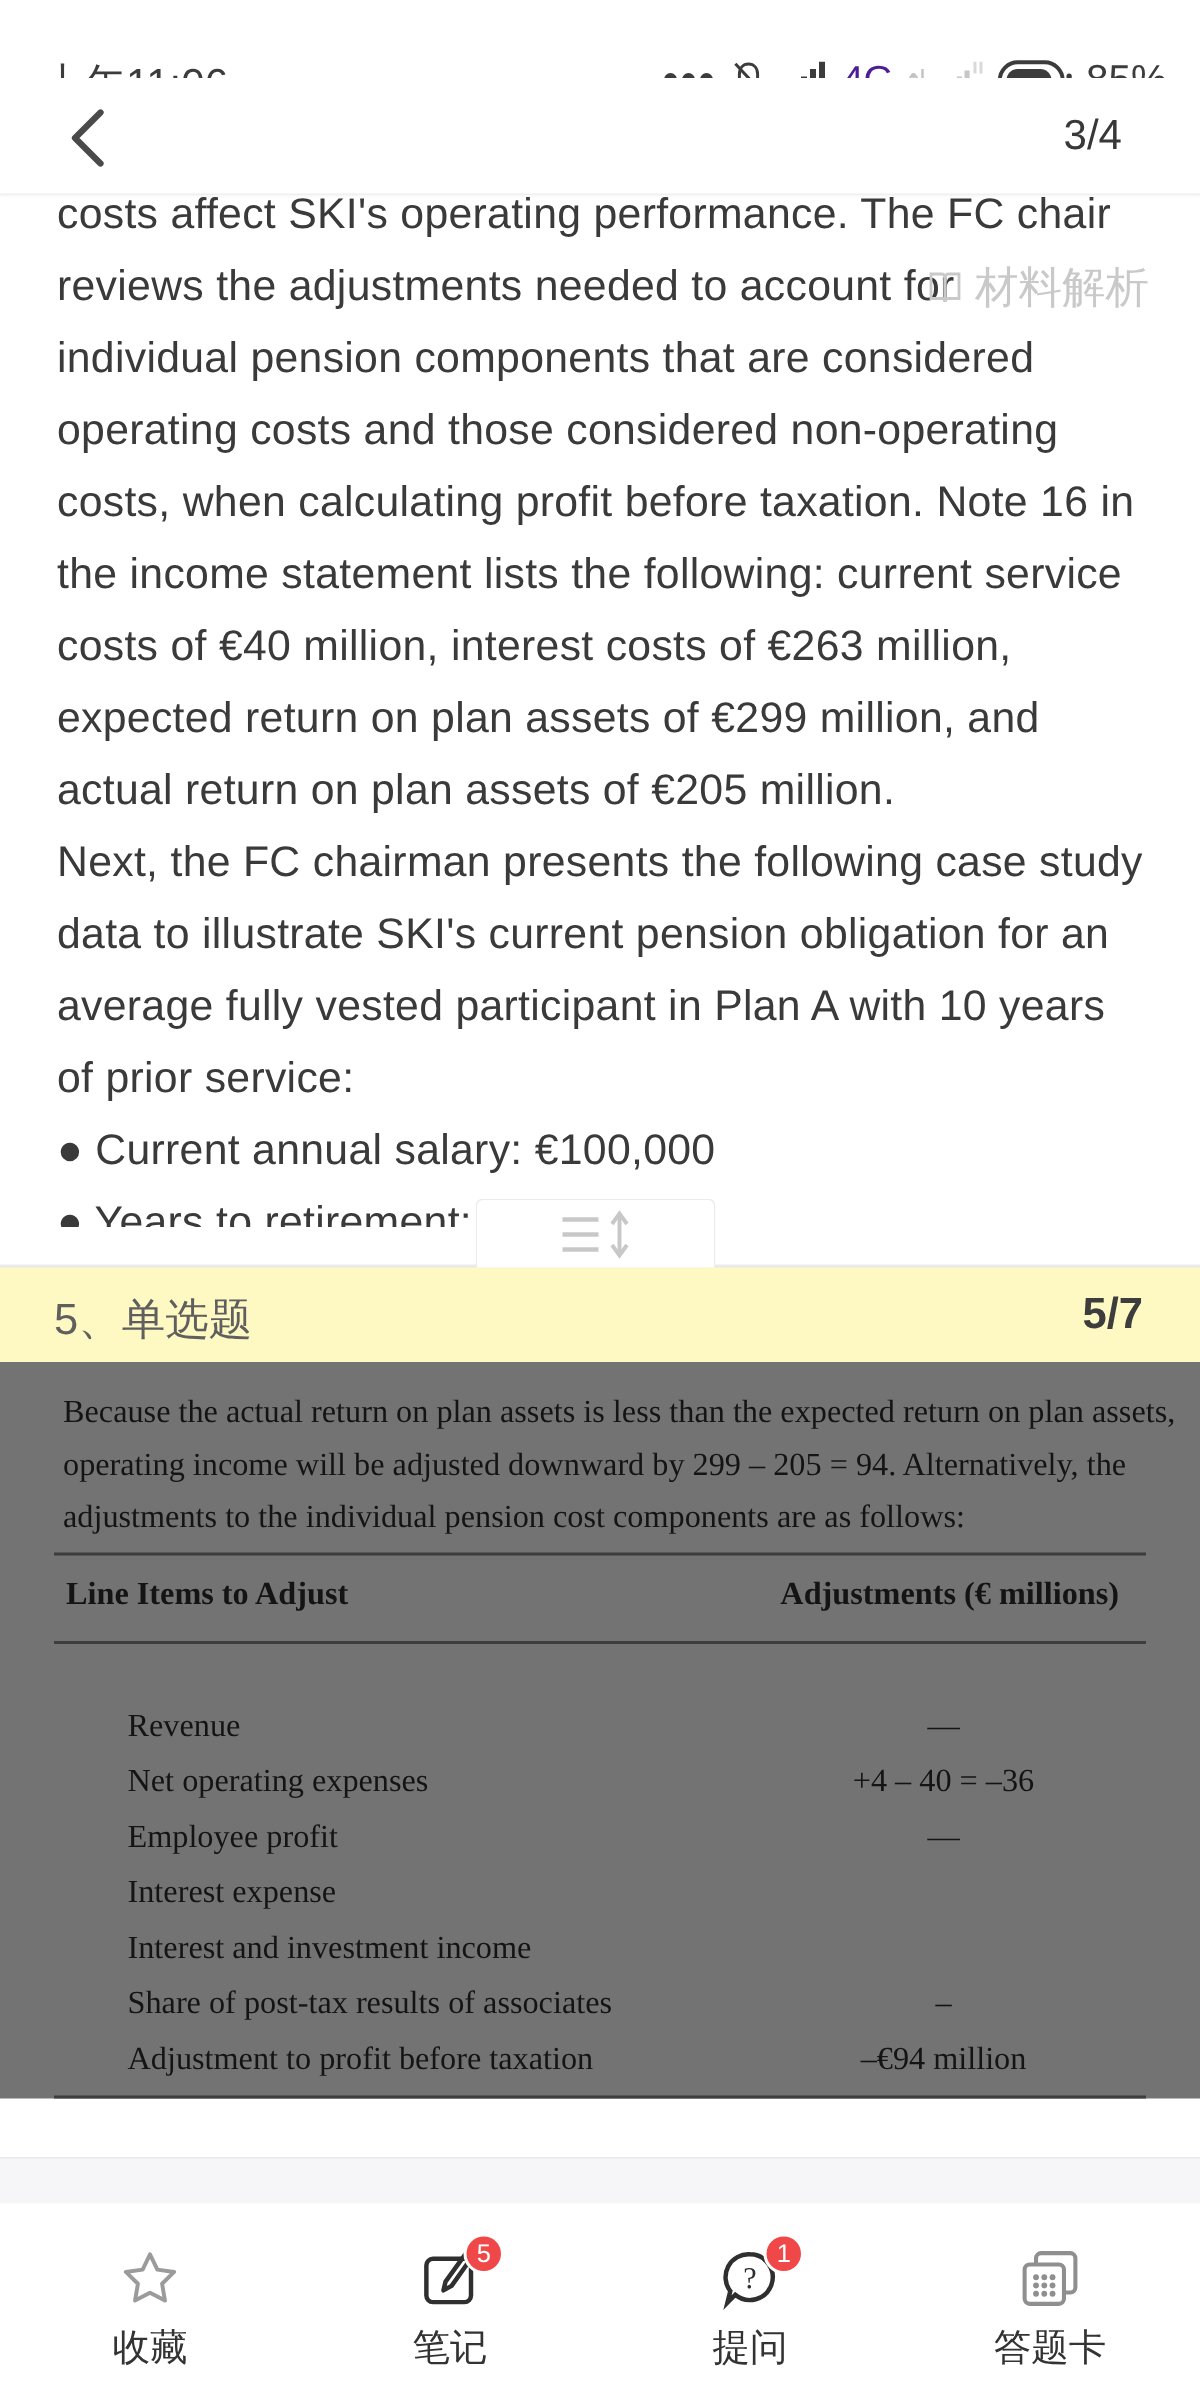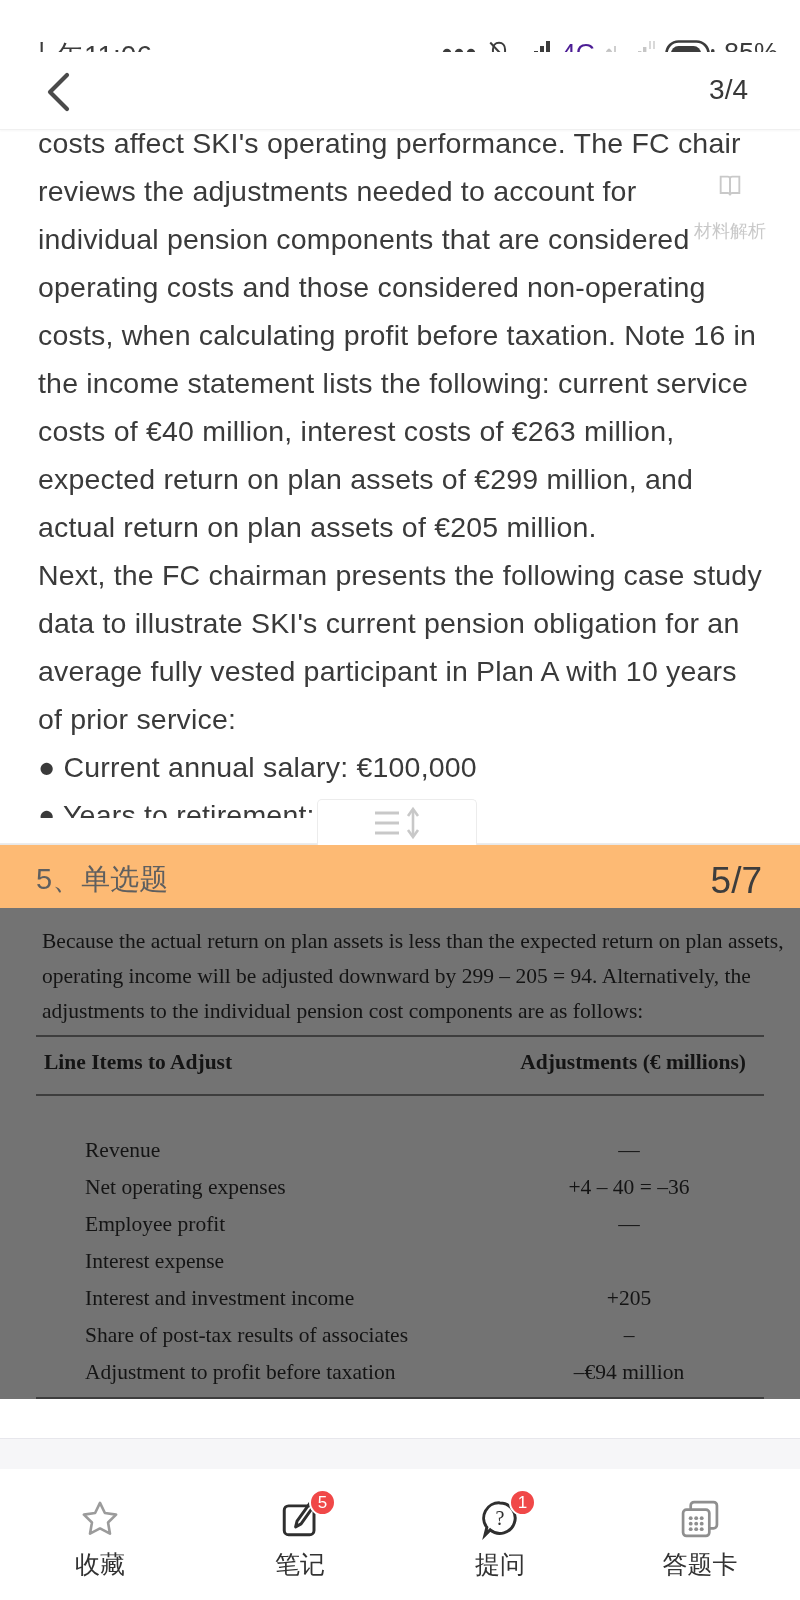--- a/index.html
+++ b/index.html
@@ -18,35 +18,35 @@
   .app-header { position:absolute; top:52px; left:0; width:800px; height:78px; background:#fff;
                 border-bottom:1px solid #f0f0f0; box-shadow:0 1px 2px rgba(0,0,0,0.04); z-index:3; }
   .back-btn { position:absolute; left:38px; top:18px; width:40px; height:44px; background:none; border:none; cursor:pointer; }
   .header-title { position:absolute; left:142px; top:22px; font-size:28px; color:#383838; white-space:nowrap; }
   .page-indicator { position:absolute; right:52px; top:22px; font-size:28px; color:#383838; }
 
   
   .passage { position:absolute; top:130px; left:0; width:800px; height:688px; overflow:hidden; background:#fff; padding:0 38px; }
   .p-line { height:48px; line-height:48px; font-size:28.5px; color:#3a3a3a; white-space:nowrap; letter-spacing:0.2px; }
   .p-line:first-child { margin-top:-11px; }
-  .material-btn { position:absolute; top:42px; right:34px; display:flex; align-items:center; gap:19px;
-                  background:none; border:none; color:#c9c9c9; font-size:18px; cursor:pointer;
-                  font-family:"Liberation Sans", sans-serif;flex-direction:column; }
+  .material-btn { position:absolute; top:42px; right:34px; display:flex; align-items:center; gap:6px;
+                  background:none; border:none; color:#c9c9c9; font-size:29px; cursor:pointer;
+                  font-family:"Liberation Sans", sans-serif; }
 
   
   .divider-line { position:absolute; top:843px; left:0; width:800px; height:1px; background:#ececec; z-index:1; }
   .drag-tab { position:absolute; top:799px; left:317px; width:160px; height:46px; background:#fff;
               border:1px solid #ececec; border-bottom:none; border-radius:5px 5px 0 0; z-index:2;
               display:flex; align-items:center; justify-content:center; cursor:row-resize; }
 
   
-  .section-band { position:absolute; top:844px; left:0; width:800px; height:64px; background:#fdba74;
+  .section-band { position:absolute; top:844px; left:0; width:800px; height:64px; background:#fef9c3;
                   border-top:1px solid #e8e8e8; }
   .section-label { position:absolute; left:36px; top:15px; font-size:29px; color:#5f5f5f; }
-  .section-progress { position:absolute; right:38px; top:15px; font-size:37px; color:#3d3d3d; }
+  .section-progress { position:absolute; right:38px; top:15px; font-size:29px; color:#3d3d3d;font-weight:bold; }
 
   
   .qa { position:absolute; top:908px; left:0; width:800px; background:#737373;
         font-family:"Liberation Serif", serif; color:#141414; }
   .expl { padding:16px 44px 0 42px; }
   .expl-line { font-size:21.5px; line-height:35px; white-space:nowrap; }
   .hrule { margin:6px 36px 0 36px; border-top:2px solid #3d3d3d; }
   .thead-row { display:flex; justify-content:space-between; align-items:center; padding:13px 54px 13px 44px; }
   .th { font-size:21.5px; font-weight:bold; }
   .tbody { padding-top:36px;padding-left:41px; }
@@ -188,21 +188,20 @@
       </div>
       <div class="trow">
         <span class="td-item">Employee profit</span>
         <span class="td-val">—</span>
       </div>
       <div class="trow">
         <span class="td-item">Interest expense</span>
       </div>
       <div class="trow">
         <span class="td-item">Interest and investment income</span>
-        <span class="td-val">+205</span>
       </div>
       <div class="trow">
         <span class="td-item">Share of post-tax results of associates</span>
         <span class="td-val">–</span>
       </div>
       <div class="trow">
         <span class="td-item">Adjustment to profit before taxation</span>
         <span class="td-val">–€94 million</span>
       </div>
     </div>

